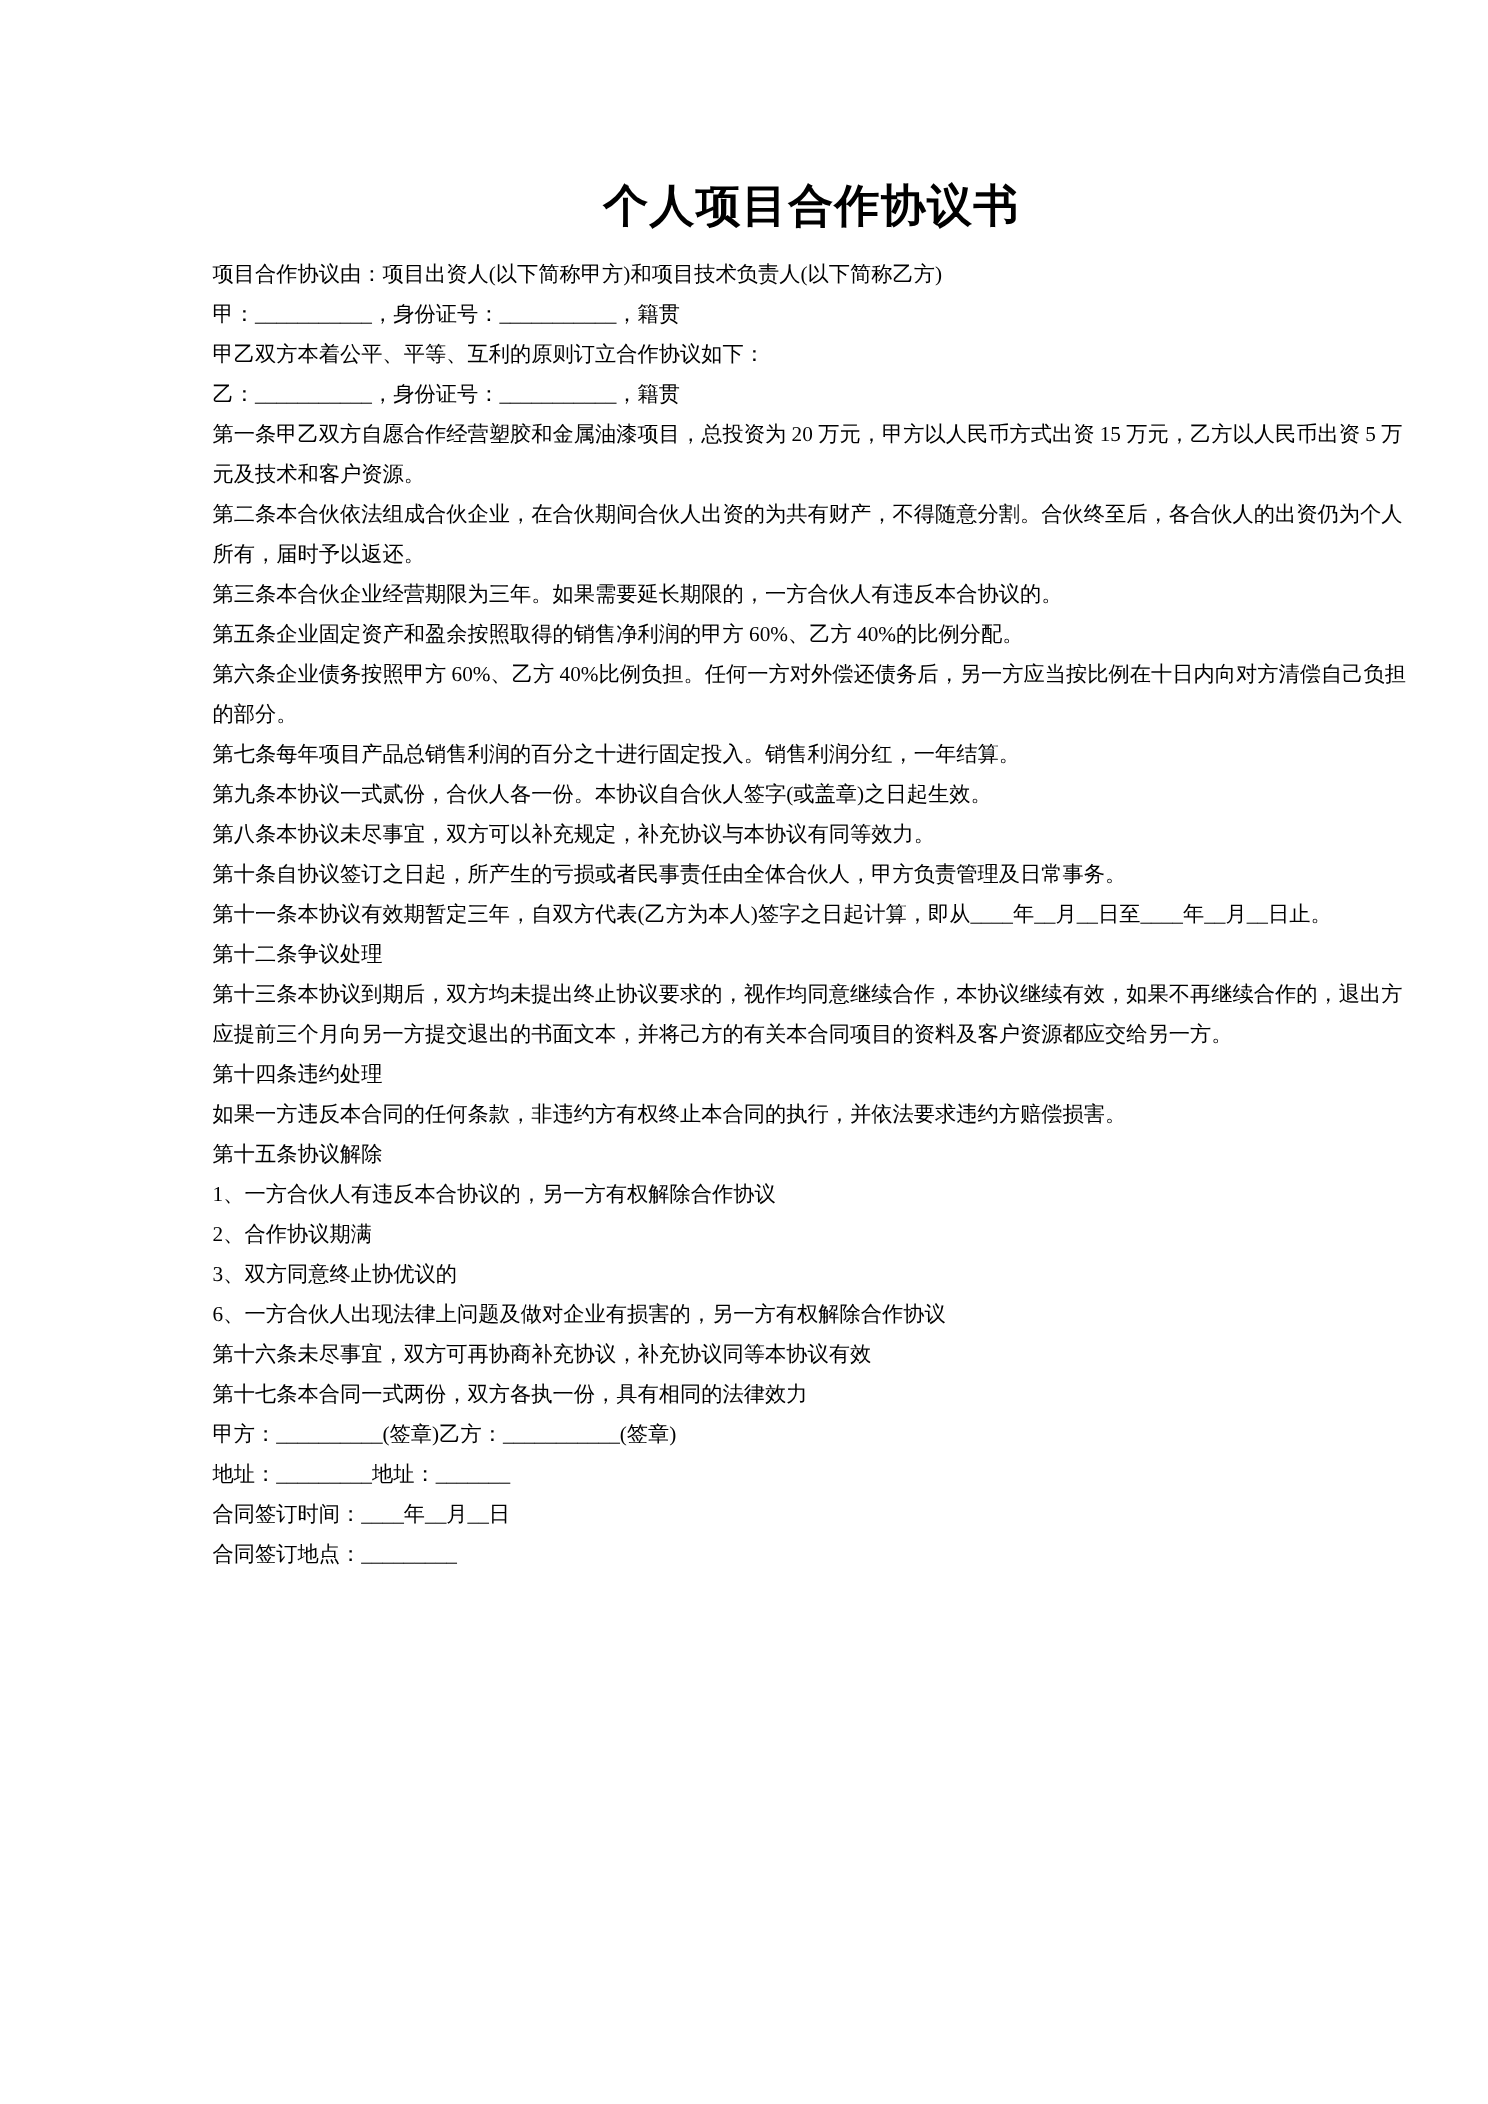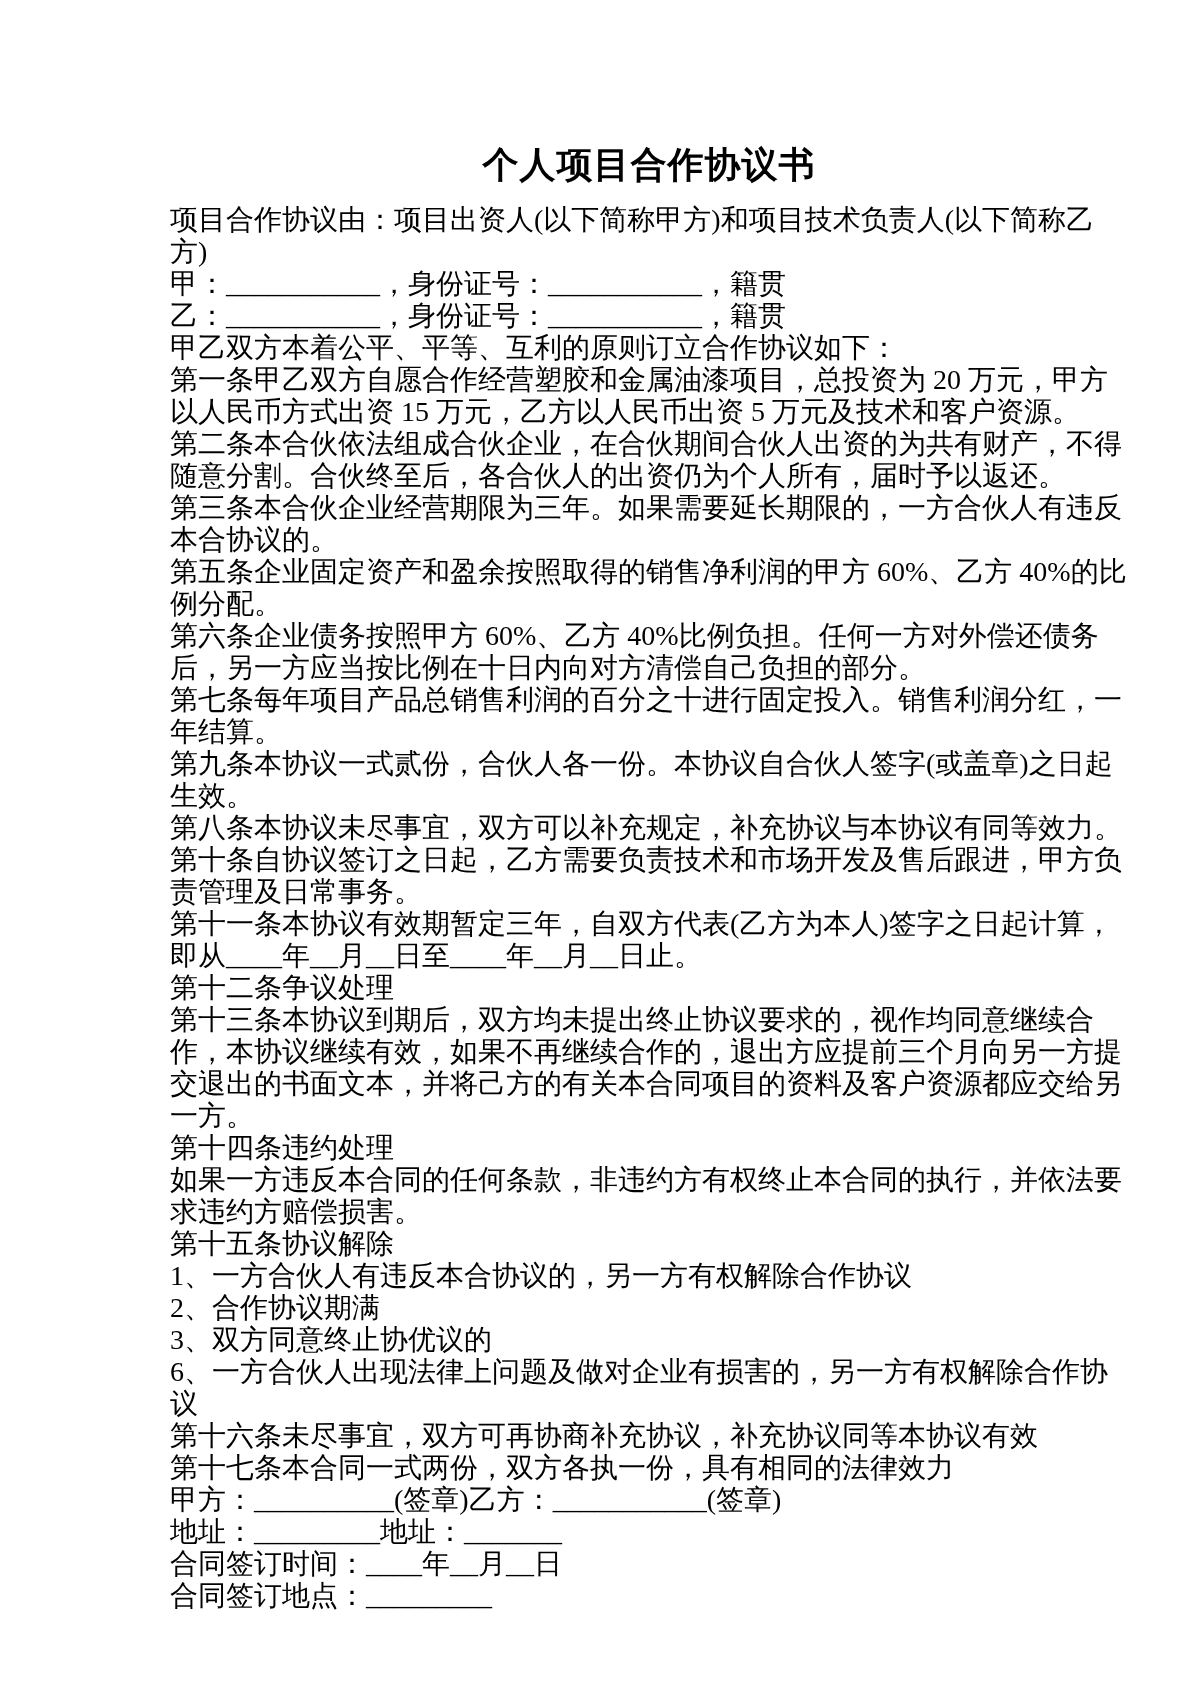--- a/index.html
+++ b/index.html
@@ -21,45 +21,45 @@
   .doc-title {
     font-size: 36px;
     font-weight: bold;
     text-align: center;
     margin: 0 0 14px 0;
     line-height: 50px;
     letter-spacing: 1px;
   }
   .doc-body p {
     margin: 0;
-    font-size: 28px;
+    font-size: 17px;
     line-height: 32px;
     word-break: break-all;
     white-space: pre-wrap;
   }
 </style>
 </head>
 <body>
 
 <div class="page">
   <h1 class="doc-title">个人项目合作协议书</h1>
   <div class="doc-body" id="paragraphs">
       <p>项目合作协议由：项目出资人(以下简称甲方)和项目技术负责人(以下简称乙方)</p>
       <p>甲：___________，身份证号：___________，籍贯</p>
+      <p>甲乙双方本着公平、平等、互利的原则订立合作协议如下：</p>
       <p>乙：___________，身份证号：___________，籍贯</p>
-      <p>甲乙双方本着公平、平等、互利的原则订立合作协议如下：</p>
       <p>第一条甲乙双方自愿合作经营塑胶和金属油漆项目，总投资为 20 万元，甲方以人民币方式出资 15 万元，乙方以人民币出资 5 万元及技术和客户资源。</p>
       <p>第二条本合伙依法组成合伙企业，在合伙期间合伙人出资的为共有财产，不得随意分割。合伙终至后，各合伙人的出资仍为个人所有，届时予以返还。</p>
       <p>第三条本合伙企业经营期限为三年。如果需要延长期限的，一方合伙人有违反本合协议的。</p>
       <p>第五条企业固定资产和盈余按照取得的销售净利润的甲方 60%、乙方 40%的比例分配。</p>
       <p>第六条企业债务按照甲方 60%、乙方 40%比例负担。任何一方对外偿还债务后，另一方应当按比例在十日内向对方清偿自己负担的部分。</p>
       <p>第七条每年项目产品总销售利润的百分之十进行固定投入。销售利润分红，一年结算。</p>
       <p>第九条本协议一式贰份，合伙人各一份。本协议自合伙人签字(或盖章)之日起生效。</p>
       <p>第八条本协议未尽事宜，双方可以补充规定，补充协议与本协议有同等效力。</p>
-      <p>第十条自协议签订之日起，乙方需要负责技术和市场开发及售后跟进，甲方负责管理及日常事务。</p>
+      <p>第十条自协议签订之日起，所产生的亏损或者民事责任由全体合伙人，甲方负责管理及日常事务。</p>
       <p>第十一条本协议有效期暂定三年，自双方代表(乙方为本人)签字之日起计算，即从____年__月__日至____年__月__日止。</p>
       <p>第十二条争议处理</p>
       <p>第十三条本协议到期后，双方均未提出终止协议要求的，视作均同意继续合作，本协议继续有效，如果不再继续合作的，退出方应提前三个月向另一方提交退出的书面文本，并将己方的有关本合同项目的资料及客户资源都应交给另一方。</p>
       <p>第十四条违约处理</p>
       <p>如果一方违反本合同的任何条款，非违约方有权终止本合同的执行，并依法要求违约方赔偿损害。</p>
       <p>第十五条协议解除</p>
       <p>1、一方合伙人有违反本合协议的，另一方有权解除合作协议</p>
       <p>2、合作协议期满</p>
       <p>3、双方同意终止协优议的</p>
       <p>6、一方合伙人出现法律上问题及做对企业有损害的，另一方有权解除合作协议</p>

